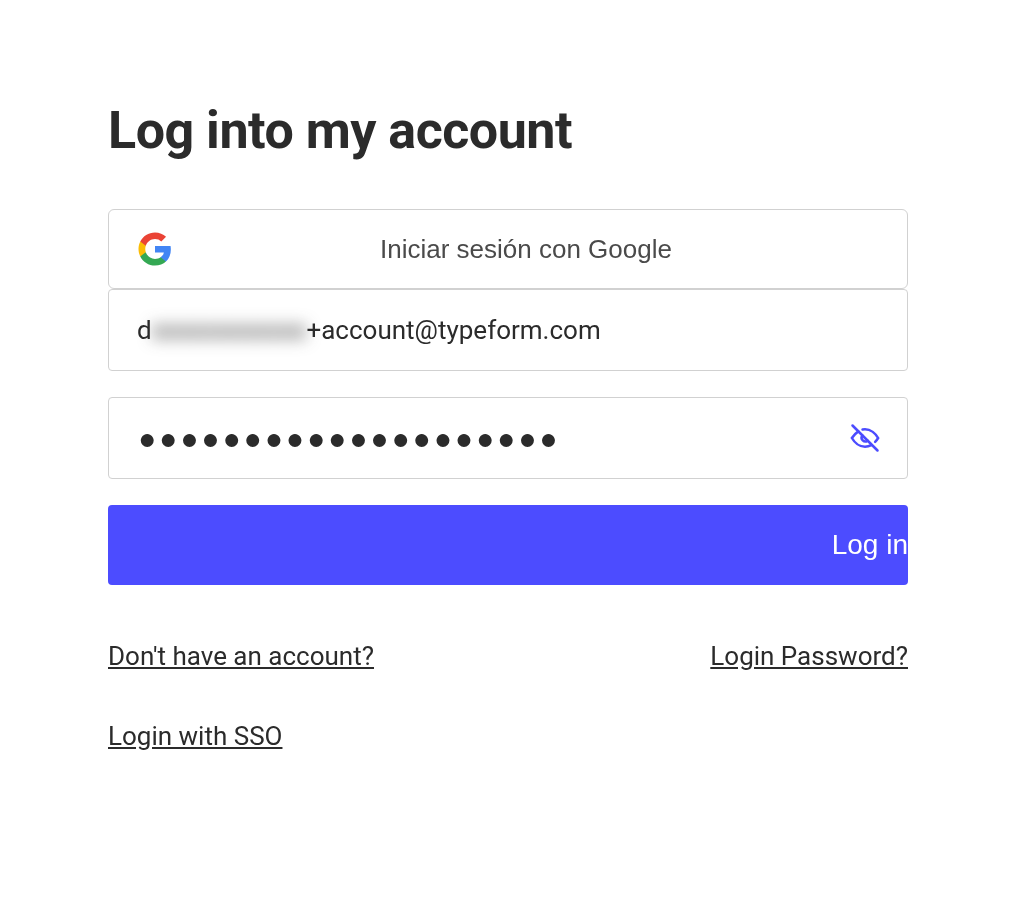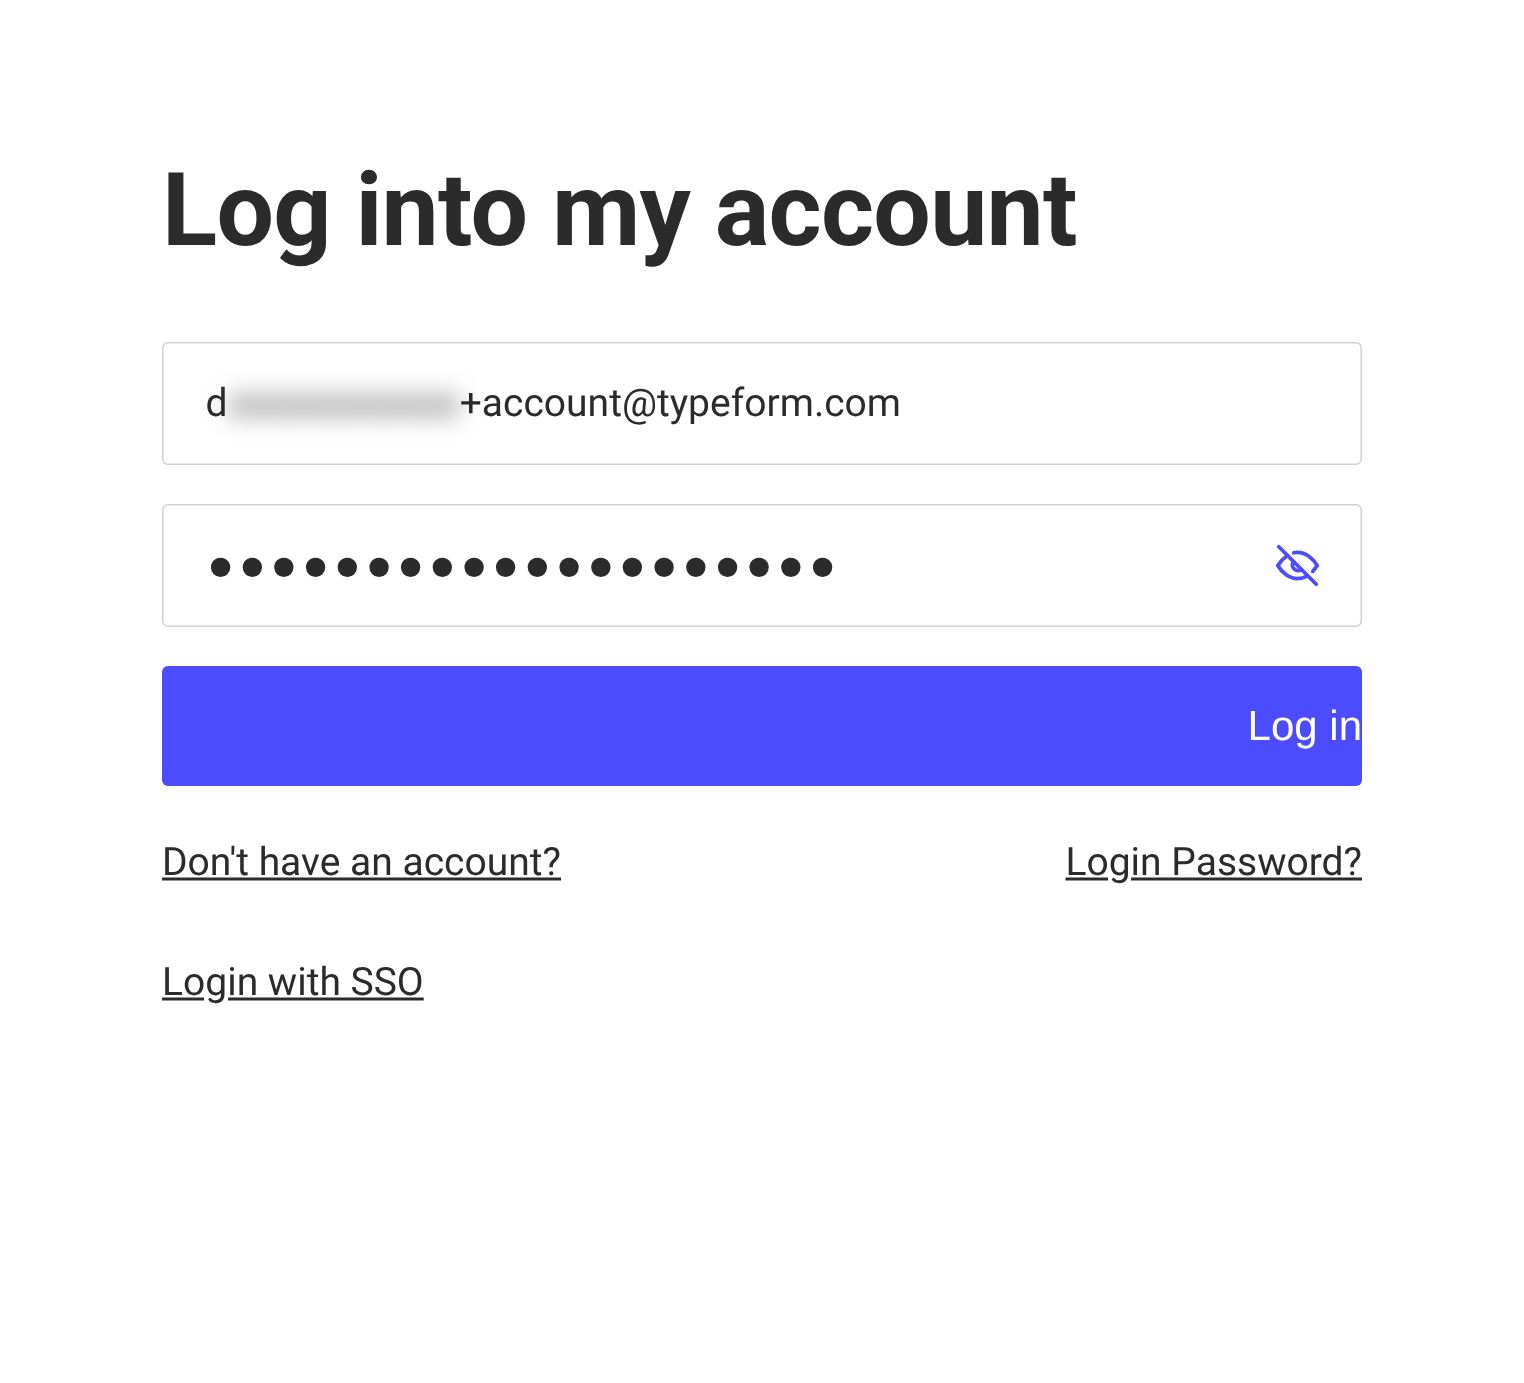--- a/index.html
+++ b/index.html
@@ -11,21 +11,21 @@
       font-family: -apple-system, BlinkMacSystemFont, "Segoe UI", Roboto, Helvetica, Arial, sans-serif;
       background: #ffffff;
       width: 1016px;
       height: 922px;
       padding: 100px 108px 0 108px;
     }
     .container {
       width: 800px;
     }
     .title {
-      font-size: 68px;
+      font-size: 52px;
       font-weight: 700;
       color: #2b2b2b;
       margin-bottom: 48px;
       letter-spacing: -0.5px;
     }
     .google-btn {
       width: 100%;
       height: 80px;
       border: 1px solid #d1d1d1;
       border-radius: 6px;
@@ -100,21 +100,21 @@
       color: #ffffff;
       font-size: 28px;
       font-weight: 400;
       cursor: pointer;
       margin-top: 26px;
       text-align: right;
     }
     .links-row {
       display: flex;
       justify-content: space-between;
-      margin-top: 36px;
+      margin-top: 56px;
     }
     .link {
       font-size: 26px;
       color: #2b2b2b;
       text-decoration: underline;
       cursor: pointer;
     }
     .sso-row {
       margin-top: 50px;
     }
@@ -138,20 +138,31 @@
       user-select: none;
     }
   </style>
 </head>
 <body>
 
 <div class="container">
 
   <h1 class="title">Log into my account</h1>
 
+  <button class="google-btn">
+    <span class="google-icon">
+      <svg viewBox="0 0 48 48" width="36" height="36">
+        <path fill="#4285F4" d="M45.12 24.5c0-1.56-.14-3.06-.4-4.5H24v8.51h11.84c-.51 2.75-2.06 5.08-4.39 6.64v5.52h7.11c4.16-3.83 6.56-9.47 6.56-16.17z"></path>
+        <path fill="#34A853" d="M24 46c5.94 0 10.92-1.97 14.56-5.33l-7.11-5.52c-1.97 1.32-4.49 2.1-7.45 2.1-5.73 0-10.58-3.87-12.31-9.07H4.34v5.7C7.96 41.07 15.4 46 24 46z"></path>
+        <path fill="#FBBC05" d="M11.69 28.18C11.25 26.86 11 25.45 11 24s.25-2.86.69-4.18v-5.7H4.34C2.85 17.09 2 20.45 2 24c0 3.55.85 6.91 2.34 9.88l7.35-5.7z"></path>
+        <path fill="#EA4335" d="M24 10.75c3.23 0 6.13 1.11 8.41 3.29l6.31-6.31C34.91 4.18 29.93 2 24 2 15.4 2 7.96 6.93 4.34 14.12l7.35 5.7c1.73-5.2 6.58-9.07 12.31-9.07z"></path>
+      </svg>
+    </span>
+    <span class="google-btn-label">Iniciar sesión con Google</span>
+  </button>
 
 
   <div class="email-display">
     <span>d</span>
       <span class="email-blur">xxxxxxxxxxxx</span>
       <span>+account@typeform.com</span>
   </div>
 
   <div class="password-wrapper">
     <input type="password" class="password-field" readonly="" style="">

